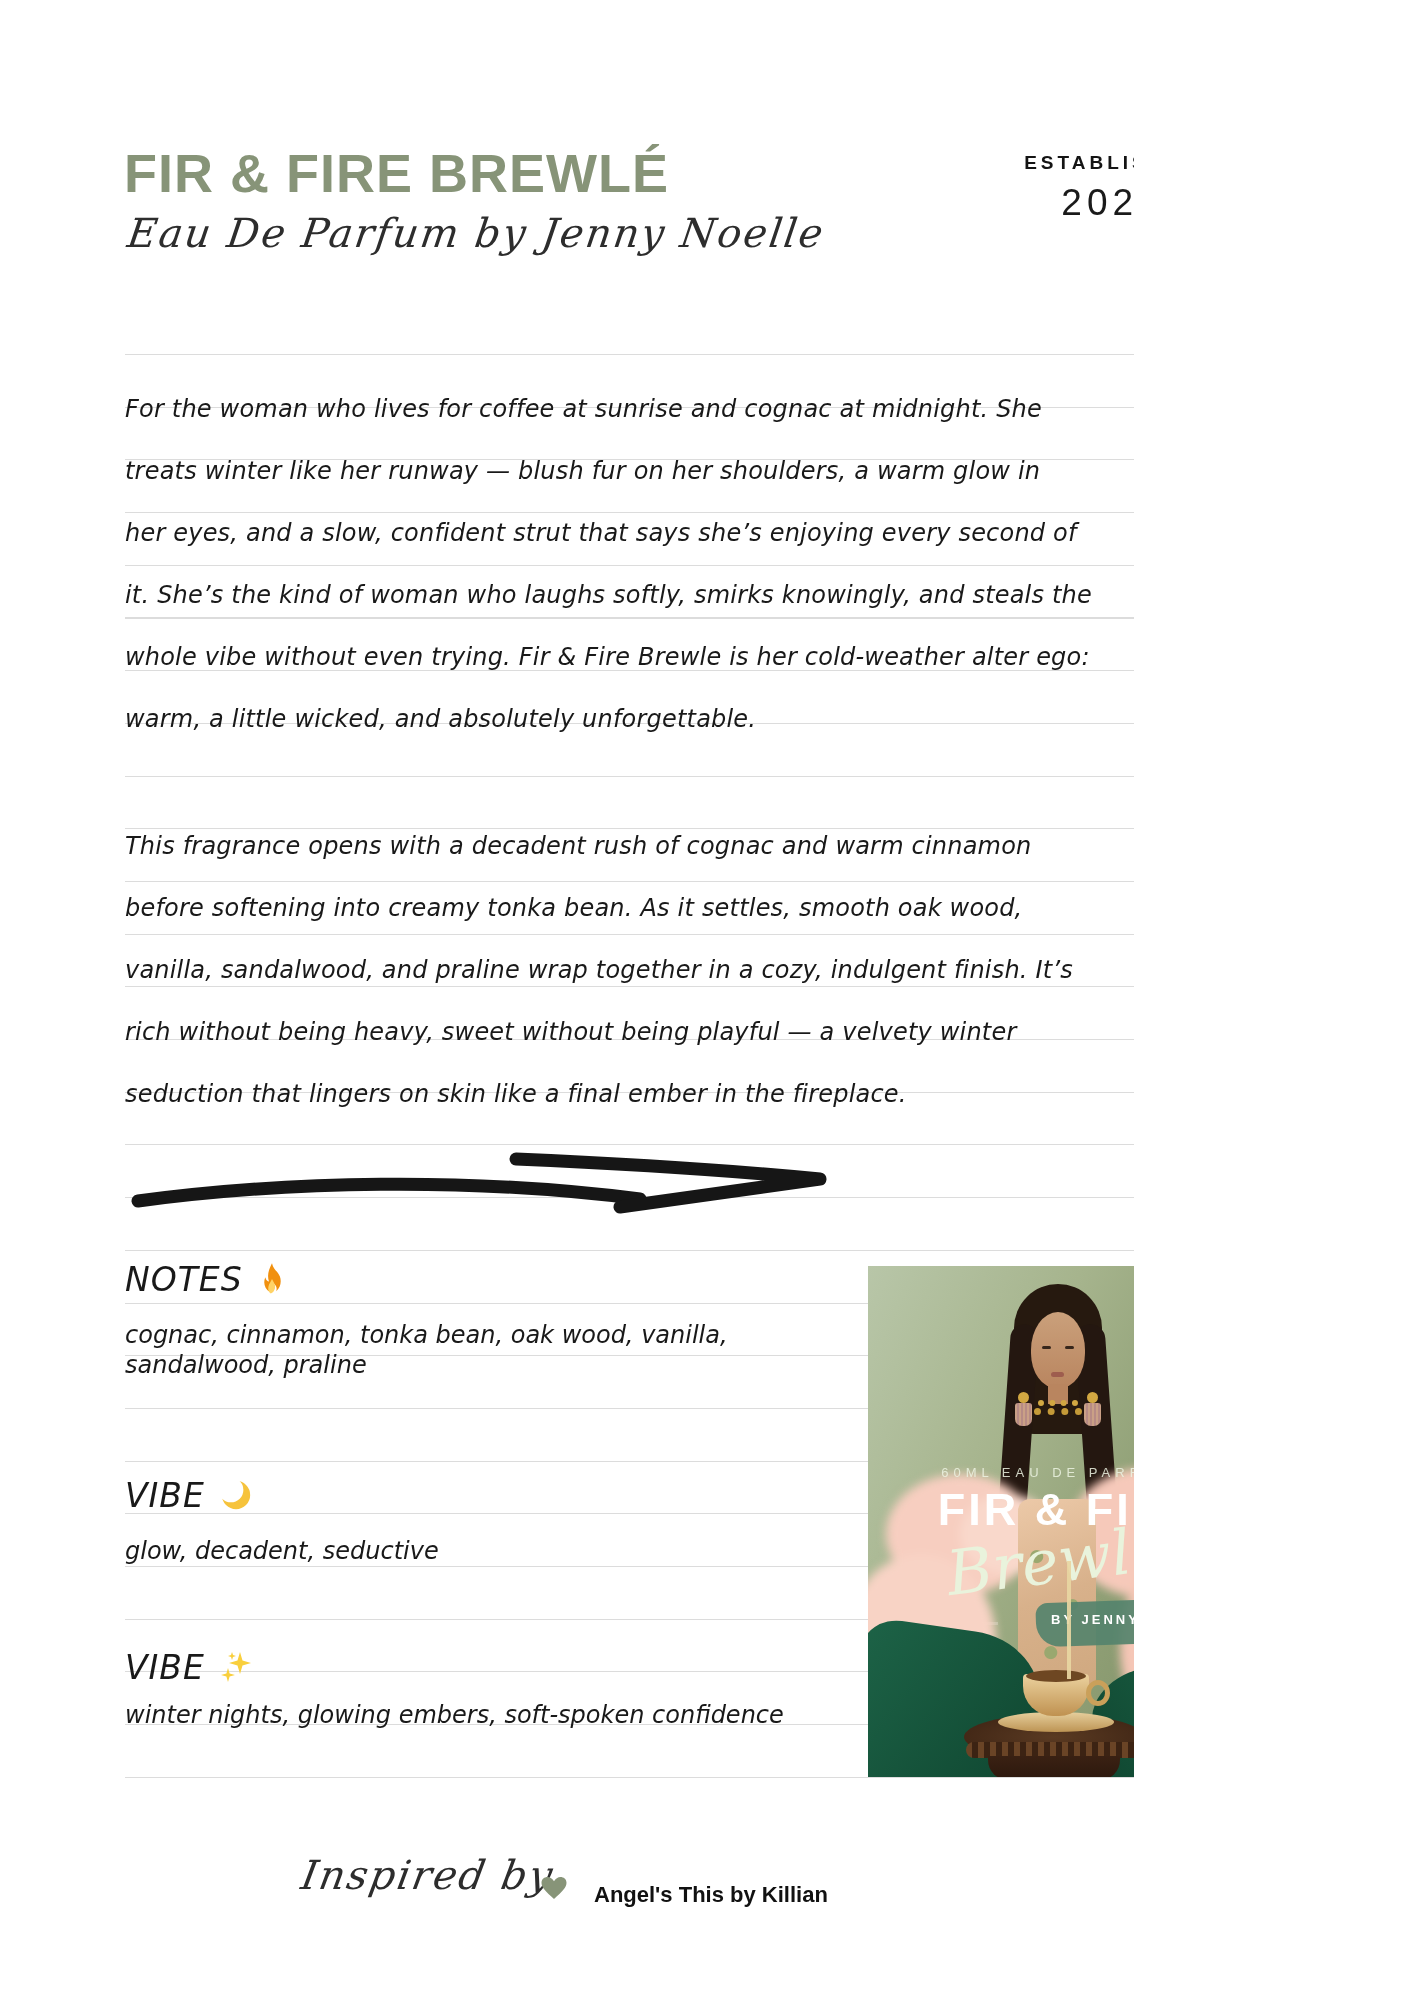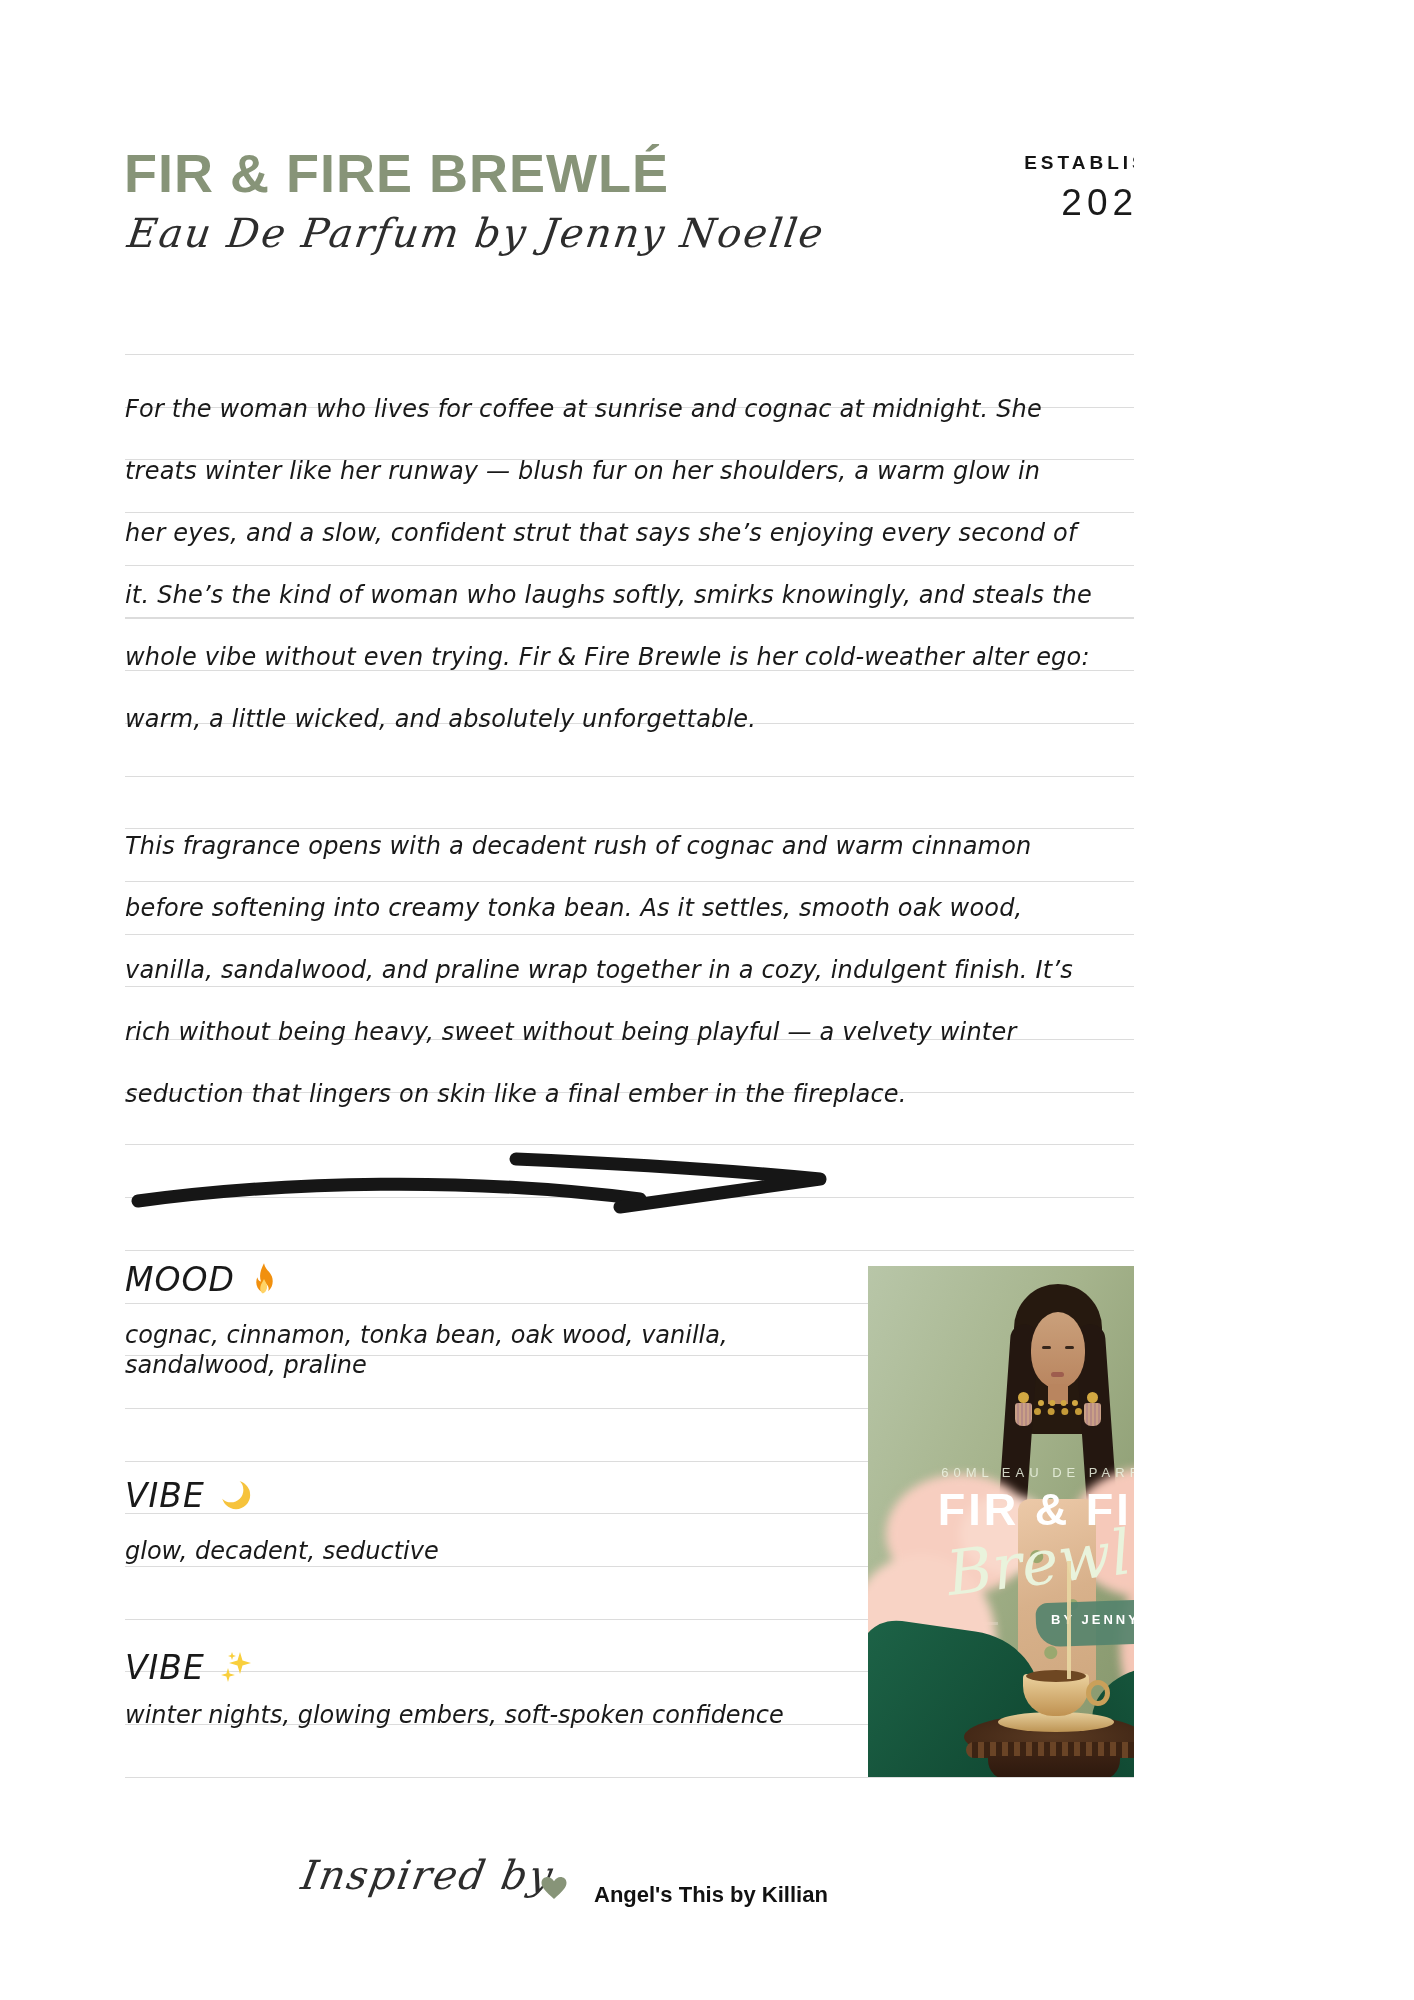--- a/index.html
+++ b/index.html
@@ -136,21 +136,21 @@
 it. She’s the kind of woman who laughs softly, smirks knowingly, and steals the
 whole vibe without even trying. Fir &amp; Fire Brewle is her cold-weather alter ego:
 warm, a little wicked, and absolutely unforgettable.</div>
 
   <svg class="swoosh" width="705" height="78" viewBox="0 0 705 78">
     <path d="M 10 58 C 160 38, 340 34, 512 56" fill="none" stroke="#161616" stroke-width="13" stroke-linecap="round"></path>
     <path d="M 388 16 C 480 20, 600 27, 692 36 L 492 64" fill="none" stroke="#161616" stroke-width="13" stroke-linecap="round" stroke-linejoin="round"></path>
   </svg>
 
   <div class="hand sec-head notes-head">
-    <span>MOOD</span><span class="icon"><svg width="30" height="34" viewBox="0 0 24 28">
+    <span>NOTES</span><span class="icon"><svg width="30" height="34" viewBox="0 0 24 28">
       <path d="M12 1 C13 6 17 8 18.5 12 C20 16 19 21 15.5 24 C16.5 21 15 19 13.5 18 C14 21 12 23 10 24.5 C6 22 4.5 17 6.5 12.5 C7 15 8.5 16 9.5 16 C7.5 10 10 5 12 1 Z" fill="#f1900e"></path>
       <path d="M12 14 C13.5 17 15 18.5 14.5 21.5 C14 24 12.5 25.5 11 26 C9.5 25 8.5 23 9 20.5 C9.5 17.8 11.2 16 12 14 Z" fill="#ffd366"></path>
     </svg></span>
   </div>
   <div class="hand sec-text notes-text" style="white-space: pre;">cognac, cinnamon, tonka bean, oak wood, vanilla,
 sandalwood, praline</div>
 
   <div class="hand sec-head mood-head">
     <span>VIBE</span><span class="icon"><svg width="34" height="34" viewBox="0 0 30 30">
       <circle cx="15" cy="15" r="12.5" fill="#f6c33c"></circle>

